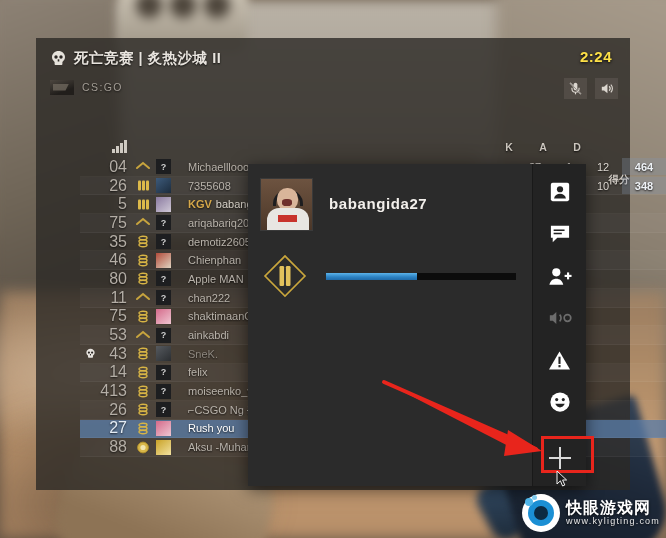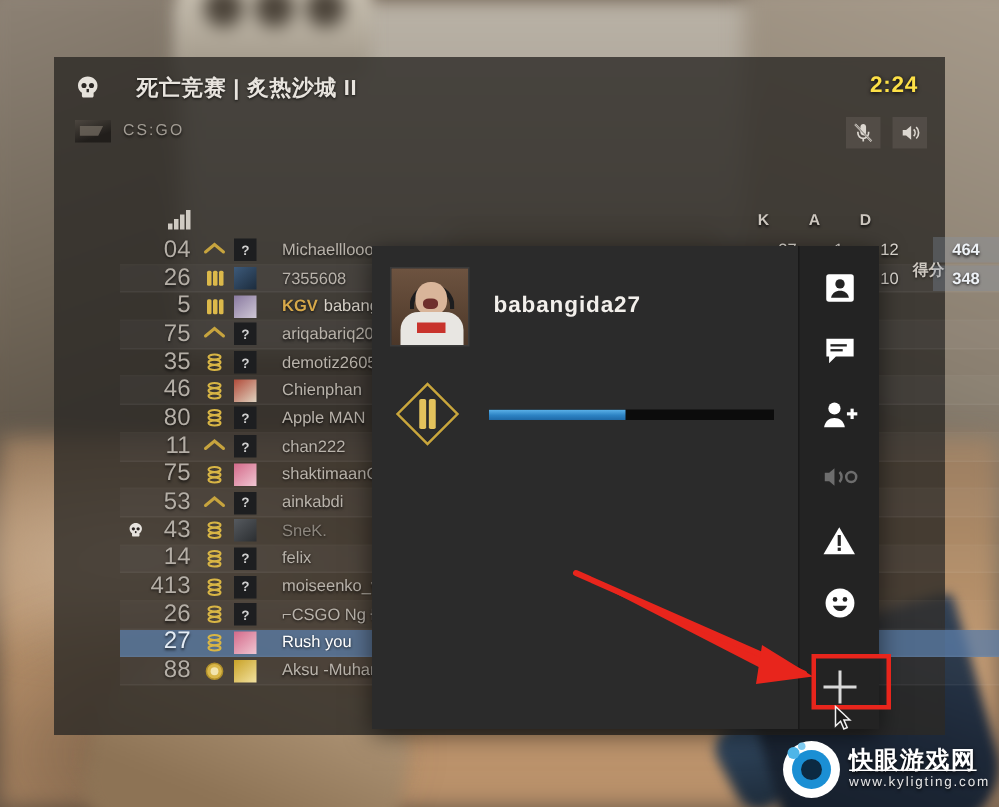--- a/index.html
+++ b/index.html
@@ -115,21 +115,21 @@
   }
 
   .sb-header {
     position: relative;
     height: 66px;
     padding: 9px 12px 0 14px;
   }
   .sb-title-row {
     display: flex;
     align-items: center;
-    gap: 24px;
+    gap: 7px;
     height: 22px;
   }
   .skull-icon {
     width: 17px; height: 17px;
     position: relative;
     flex: 0 0 auto;
   }
   .skull-icon svg { display: block; }
 
   .sb-title {
@@ -312,21 +312,21 @@
 
   .cell-stat {
     width: 34px;
     text-align: center;
     color: #ddd8d1;
     font-size: 11px;
     text-shadow: 0 1px 2px rgba(0,0,0,.8);
   }
   .cell-scorebox {
     width: 44px;
-    margin-left: 12px;
+    margin-left: 2px;
     height: 17px;
     display: flex;
     align-items: center;
     justify-content: center;
     background: rgba(132,150,172,0.30);
     color: #eef2f6;
     font-size: 11px;
     font-weight: bold;
     text-shadow: 0 1px 2px rgba(0,0,0,.8);
   }
@@ -529,21 +529,20 @@
     border-radius: 50%;
   }
   .wm-text { display: flex; flex-direction: column; gap: 1px; }
   .wm-cn {
     color: #ffffff;
     font-size: 16px;
     font-weight: bold;
     letter-spacing: 1px;
     text-shadow: 0 1px 3px rgba(0,0,0,.8);
     line-height: 1;
-    text-decoration: underline;
   }
   .wm-url {
     color: #e6e6e6;
     font-size: 9px;
     letter-spacing: 1.2px;
     text-shadow: 0 1px 2px rgba(0,0,0,.8);
     line-height: 1;
   }
 </style>
 </head>

